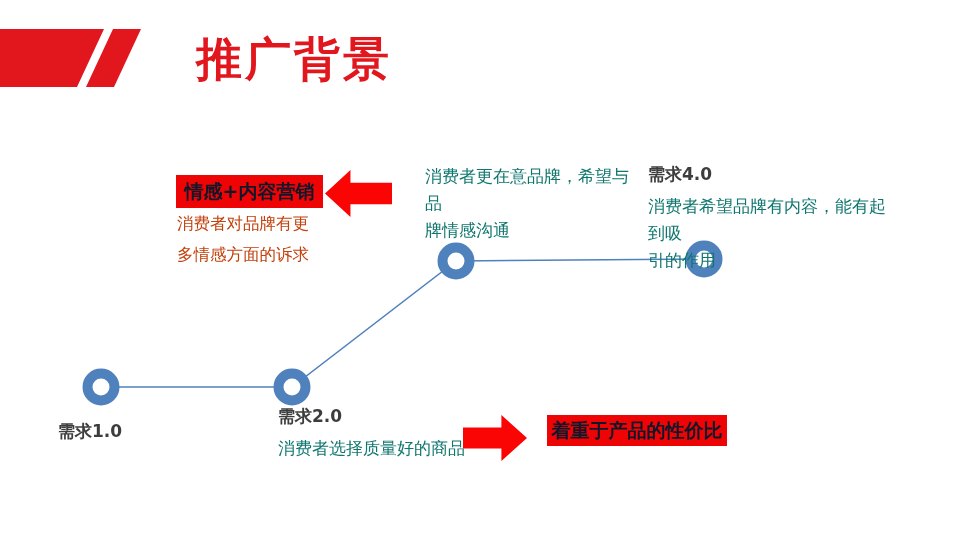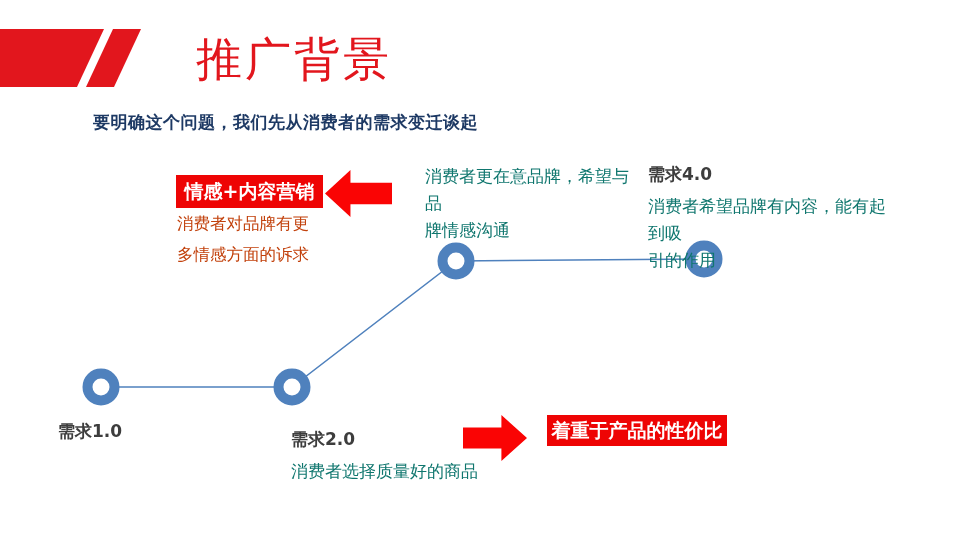--- a/index.html
+++ b/index.html
@@ -4,29 +4,29 @@
 <style>
   html,body{margin:0;padding:0;background:#ffffff;}
   .slide{
     position:relative;width:960px;height:540px;background:#ffffff;overflow:hidden;
     font-family:"DejaVu Sans","Liberation Sans",sans-serif;
   }
   
   .corner-svg{position:absolute;left:0;top:0;}
   .page-title{
     position:absolute;left:196px;top:34px;
-    font-size:46px;font-weight:400;color:#e2161d;letter-spacing:3px;line-height:1.1;
+    font-size:46px;font-weight:700;color:#e2161d;letter-spacing:3px;line-height:1.1;
   }
   .subtitle{
     position:absolute;left:93px;top:111px;
     font-size:17px;font-weight:700;color:#1d3964;letter-spacing:0.5px;
   }
   
   .callout-box{
-    position:absolute;background:#ee0404;color:#ffffff;font-weight:700;
+    position:absolute;background:#ee0404;color:#0f172a;font-weight:700;
     display:flex;align-items:center;justify-content:center;white-space:nowrap;
   }
   .emotion-box{left:176px;top:175px;width:147px;height:33px;font-size:19px;}
   .value-box{left:547px;top:415px;width:180px;height:31px;font-size:19px;}
   
   .block-arrow{position:absolute;background:#fa0404;}
   .arrow-left{
     left:325px;top:170px;width:67px;height:47px;
     clip-path:polygon(0% 50%,38% 0%,38% 27%,100% 27%,100% 73%,38% 73%,38% 100%);
   }
@@ -37,38 +37,37 @@
   
   .emotion-desc{
     position:absolute;left:177px;top:208px;
     font-size:16.5px;color:#c2410c;line-height:31px;
   }
   
   .stage{position:absolute;}
   .stage-label{font-size:17px;font-weight:700;color:#3d3d3d;margin-bottom:7px;}
   .stage-desc{font-size:17px;color:#0f766e;line-height:27px;}
   .stage-1{left:58px;top:420px;width:230px;}
-  .stage-2{left:278px;top:428px;width:200px;margin-left:13px;}
+  .stage-2{left:278px;top:405px;width:200px;}
   .stage-3{left:425px;top:163px;width:215px;}
   .stage-4{left:648px;top:163px;width:250px;}
   
   .curve-svg{position:absolute;left:0;top:0;pointer-events:none;}
 </style>
 </head>
 <body>
 
 <div class="slide">
 
   <svg class="corner-svg" width="170" height="100" viewBox="0 0 170 100">
     <polygon points="-30,29 104,29 77,87 -30,87" fill="#e2161d"></polygon>
     <polygon points="113,29 141,29 114,87 86,87" fill="#e2161d"></polygon>
   </svg>
 
   <div class="page-title">推广背景</div>
-  <div class="subtitle">要明确这个问题，我们先从消费者的需求变迁谈起</div>
 
   <svg class="curve-svg" width="960" height="540" viewBox="0 0 960 540">
     <polyline points="101,387 292,387 456,261 704,259" fill="none" stroke="#4f81bd" stroke-width="1.5"></polyline>
     <circle cx="101" cy="387" r="13.5" fill="#ffffff" stroke="#4f81bd" stroke-width="10"></circle>
     <circle cx="292" cy="387" r="13.5" fill="#ffffff" stroke="#4f81bd" stroke-width="10"></circle>
     <circle cx="456" cy="261" r="13.5" fill="#ffffff" stroke="#4f81bd" stroke-width="10"></circle>
     <circle cx="704" cy="259" r="13.5" fill="#ffffff" stroke="#4f81bd" stroke-width="10"></circle>
   </svg>
 
   <div class="callout-box emotion-box">情感+内容营销</div>

